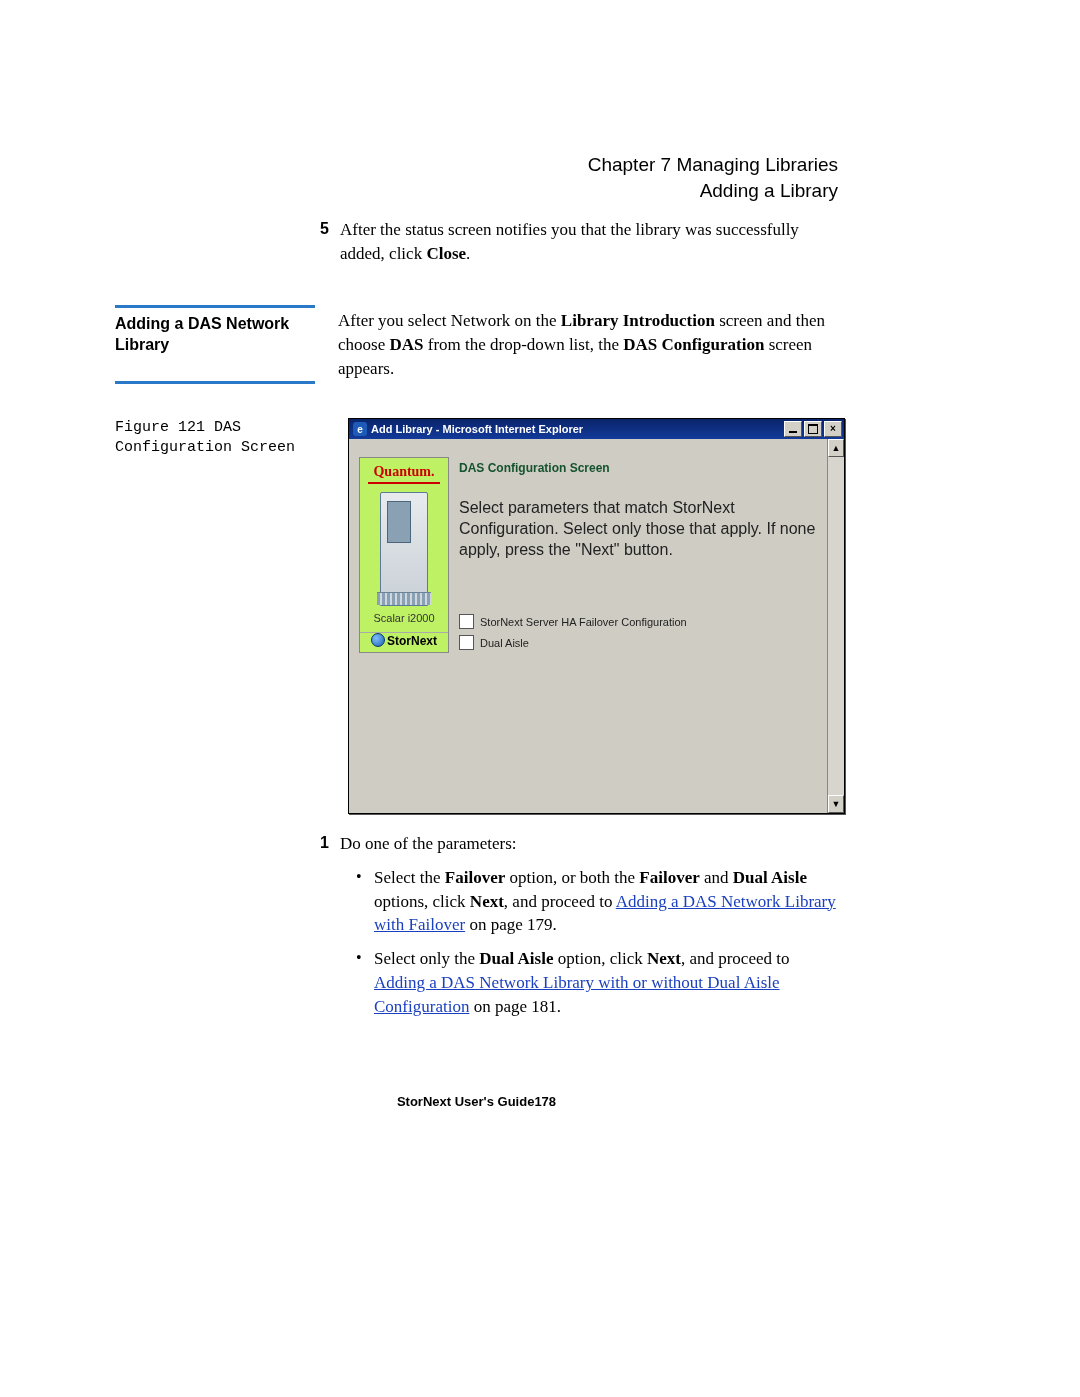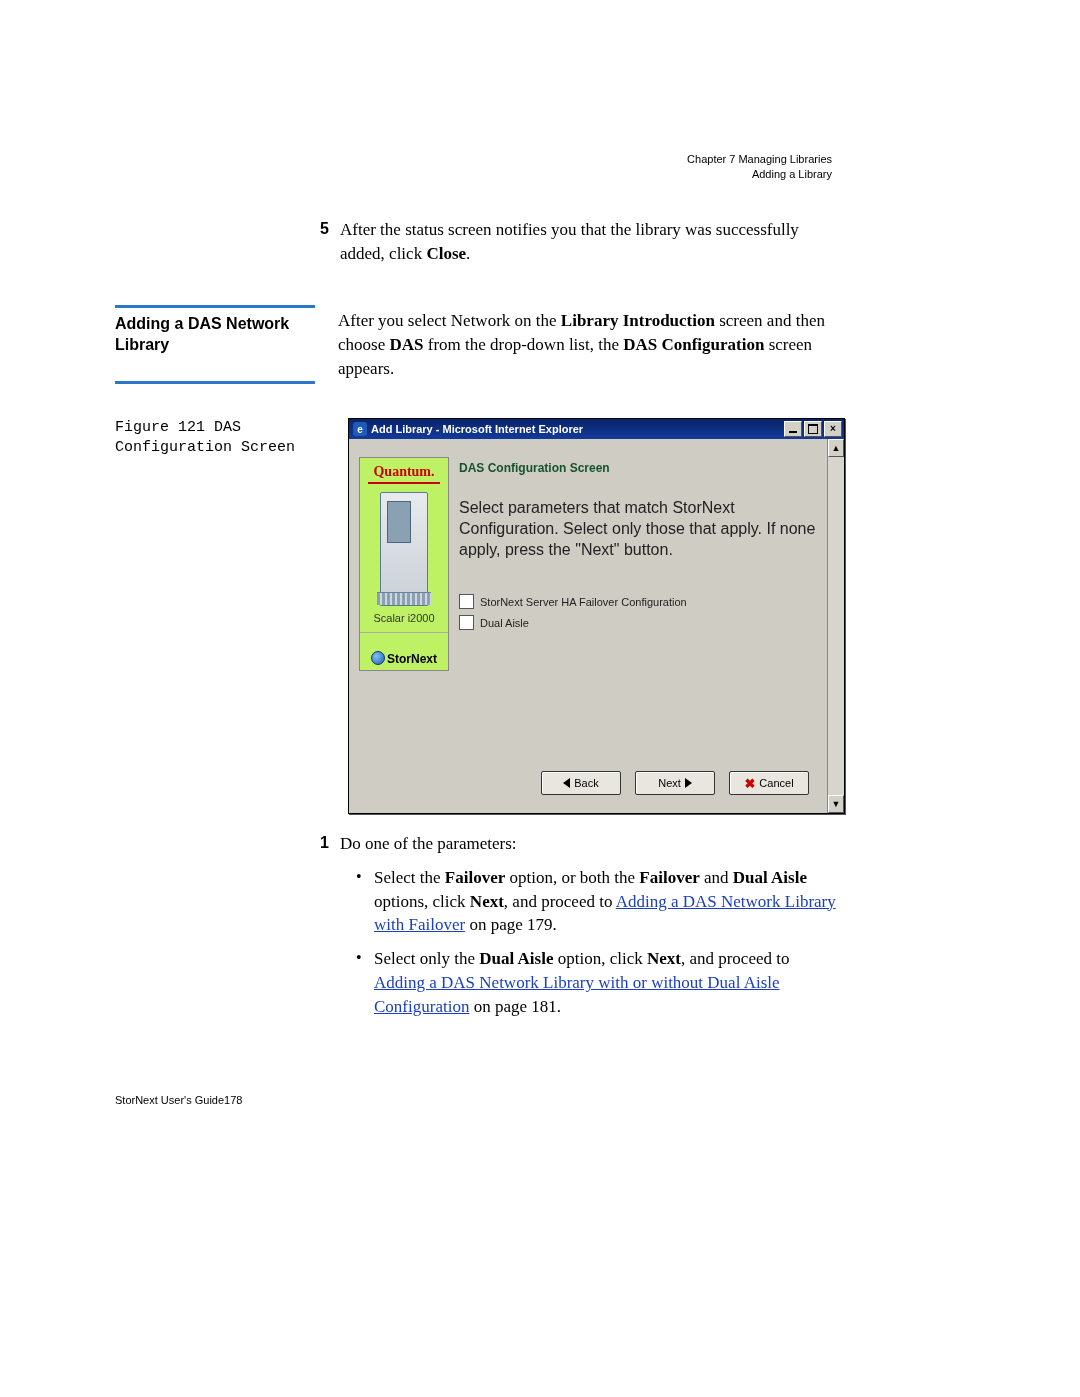--- a/index.html
+++ b/index.html
@@ -11,23 +11,23 @@
     color: #000;
   }
   .page {
     position: relative;
     width: 1080px;
     height: 1397px;
   }
   .header {
     position: absolute;
     top: 152px;
-    right: 248px;
+    right: 242px;
     text-align: right;
-    font-size: 11px;
+    font-size: 19px;
     line-height: 1.35;
   }
   .step5 {
     position: absolute;
     top: 218px;
     left: 340px;
     width: 500px;
     font-family: "Palatino Linotype", "Book Antiqua", Palatino, Georgia, serif;
     font-size: 17px;
     line-height: 1.4;
@@ -222,21 +222,21 @@
     border-top:1px solid #6b8398;
     background:repeating-linear-gradient(to right,#8aa1b4 0 3px,#cfd8df 3px 5px);
   }
   .scalar {
     font-size: 11px;
     color: #333;
     margin: 6px 0 8px 0;
   }
   .stornext-badge {
     border-top: 1px solid #aaa;
-    padding-top: 18px;
+    padding-top: 0;
     font-size: 12px;
     font-weight: bold;
     color: #000;
   }
   .stornext-badge .dot {
     display:inline-block;width:12px;height:12px;border-radius:50%;
     background: radial-gradient(circle at 35% 35%, #7ec0ff, #1c5fa8);
     vertical-align:-2px;margin-right:2px;
     border:1px solid #0a3a70;
   }
@@ -252,21 +252,21 @@
     font-size: 12px;
     color: #14532d;
   }
   .das-desc {
     margin-top: 23px;
     font-size: 16px;
     color: #222;
     line-height: 1.3;
   }
   .cb-row {
-    margin-top: 34px;
+    margin-top: 54px;
     font-size: 11px;
     color: #222;
     display: flex;
     align-items: center;
     gap: 6px;
   }
   .cb-row + .cb-row { margin-top: 6px; }
   .cb {
     width: 13px; height: 13px;
     border: 1px solid #555;
@@ -337,23 +337,24 @@
   }
   .step1 .b { font-weight: bold; }
   .link { color: #1a3fbf; text-decoration: underline; }
 
   .footer {
     position: absolute;
     left: 115px;
     right: 242px;
     top: 1094px;
     display: flex;
-    justify-content: flex-start;
-    font-size: 11px;
+    justify-content: center;
+    font-size: 13px;
     font-family: Arial, Helvetica, sans-serif;
+    font-weight: bold;
   }
 </style>
 </head>
 <body>
 
 <div class="page">
 
   <div class="header">
     <div>Chapter 7  Managing Libraries</div>
     <div>Adding a Library</div>
@@ -404,34 +405,20 @@
           <div class="cb-row">
             <span class="cb"></span>
             <span>StorNext Server HA Failover Configuration</span>
           </div>
           <div class="cb-row">
             <span class="cb"></span>
             <span>Dual Aisle</span>
           </div>
         </div>
 
-        <div class="button-bar">
-          <div class="btn">
-            <span class="tri-left"></span>
-            <span>Back</span>
-          </div>
-          <div class="btn">
-            <span>Next</span>
-            <span class="tri-right"></span>
-          </div>
-          <div class="btn">
-            <span class="x-red">✖</span>
-            <span>Cancel</span>
-          </div>
-        </div>
 
       </div>
       <div class="ie-scrollbar">
         <div class="sb-btn">▲</div>
         <div class="sb-btn">▼</div>
       </div>
     </div>
   </div>
 
   <div class="step1">

